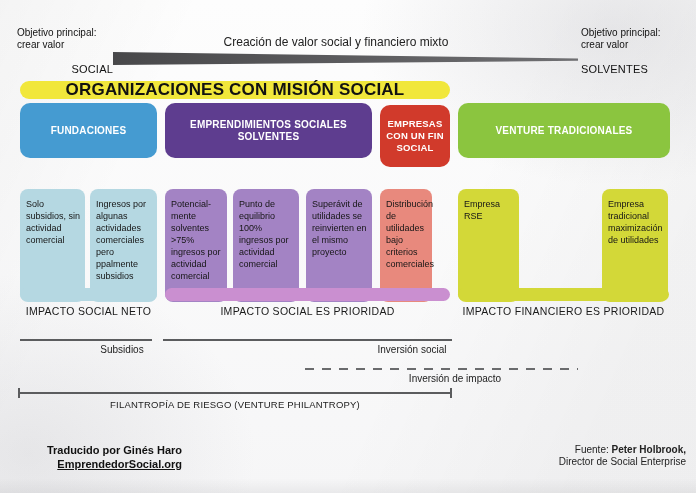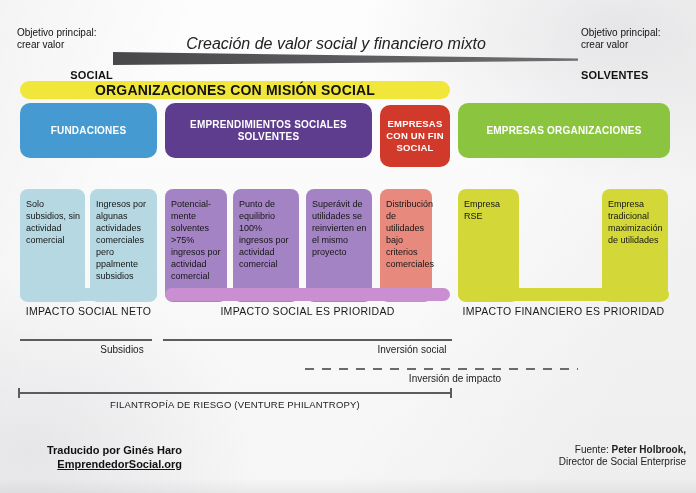--- a/index.html
+++ b/index.html
@@ -11,31 +11,31 @@
       radial-gradient(ellipse 420px 260px at 88% 6%, rgba(175,175,182,0.28), transparent 60%),
       radial-gradient(ellipse 380px 300px at 4% 92%, rgba(170,170,176,0.22), transparent 60%),
       linear-gradient(115deg, rgba(0,0,0,0.035) 0%, transparent 22%, transparent 60%, rgba(0,0,0,0.03) 86%),
       linear-gradient(#fdfdfd,#f6f6f7);
   }
   .abs{position:absolute;}
   
   .obj-block{font-size:10px;line-height:11.5px;color:#111;}
   .obj-left{left:17px;top:27px;width:96px;}
   .obj-right{left:581px;top:27px;width:112px;}
-  .pole{font-weight:bold;font-size:11px;letter-spacing:.2px;margin-top:20px;}
+  .pole{font-weight:normal;font-size:11px;letter-spacing:.2px;margin-top:14px;}
   .pole-social{text-align:right;}
-  .center-caption{left:180px;top:35px;width:312px;text-align:center;font-size:16px;color:#222;font-style:italic;}
+  .center-caption{left:180px;top:35px;width:312px;text-align:center;font-size:12px;color:#222;}
   .wedge{left:113px;top:52px;width:465px;height:13px;
     background:linear-gradient(to right,#48484a,#6f6f72);
     -webkit-clip-path:polygon(0 0,100% 50%,100% 68%,0 100%);
     clip-path:polygon(0 0,100% 50%,100% 68%,0 100%);}
   
   .banner{left:20px;top:81px;width:430px;height:18px;border-radius:9px;background:#f1e73b;
     display:flex;align-items:center;justify-content:center;
-    font-weight:bold;font-size:14px;letter-spacing:.2px;color:#111;}
+    font-weight:bold;font-size:17px;letter-spacing:.2px;color:#111;}
   
   .colhead{border-radius:10px;display:flex;align-items:center;justify-content:center;text-align:center;
     color:#fff;font-weight:bold;font-size:10px;line-height:12px;letter-spacing:.2px;padding:0 6px;box-sizing:border-box;}
   .h-blue{left:20px;top:103px;width:137px;height:55px;background:#459bd1;}
   .h-purple{left:165px;top:103px;width:207px;height:55px;background:#5e3d8f;}
   .h-red{left:380px;top:105px;width:70px;height:62px;background:#d13a2b;font-size:9.5px;padding:8px 3px;}
   .h-green{left:458px;top:103px;width:212px;height:55px;background:#8bc53f;}
   
   .cell{top:170px;height:113px;border-radius:8px;box-sizing:border-box;
     padding:9px 4px 0 6px;font-size:9px;line-height:12px;color:#161616;margin-top:19px;}
@@ -95,21 +95,21 @@
     <div>Objetivo principal:</div>
     <div>crear valor</div>
     <div class="pole">SOLVENTES</div>
   </div>
 
   <div class="abs banner">ORGANIZACIONES CON MISIÓN SOCIAL</div>
 
   <div class="abs colhead h-blue">FUNDACIONES</div>
   <div class="abs colhead h-purple">EMPRENDIMIENTOS SOCIALES SOLVENTES</div>
   <div class="abs colhead h-red">EMPRESAS CON UN FIN SOCIAL</div>
-  <div class="abs colhead h-green">EMPRESAS ORGANIZACIONES</div>
+  <div class="abs colhead h-green">VENTURE TRADICIONALES</div>
 
   <div class="abs cell c-blue b1">Solo subsidios, sin actividad comercial</div>
   <div class="abs cell c-blue b2">Ingresos por algunas actividades comerciales pero ppalmente subsidios</div>
 
   <div class="abs cell c-purple p1">Potencial- mente solventes &gt;75% ingresos por actividad comercial</div>
   <div class="abs cell c-purple p2">Punto de equilibrio 100% ingresos por actividad comercial</div>
   <div class="abs cell c-purple p3">Superávit de utilidades se reinvierten en el mismo proyecto</div>
 
   <div class="abs cell c-red r1">Distribución de utilidades bajo criterios comerciales</div>
 

